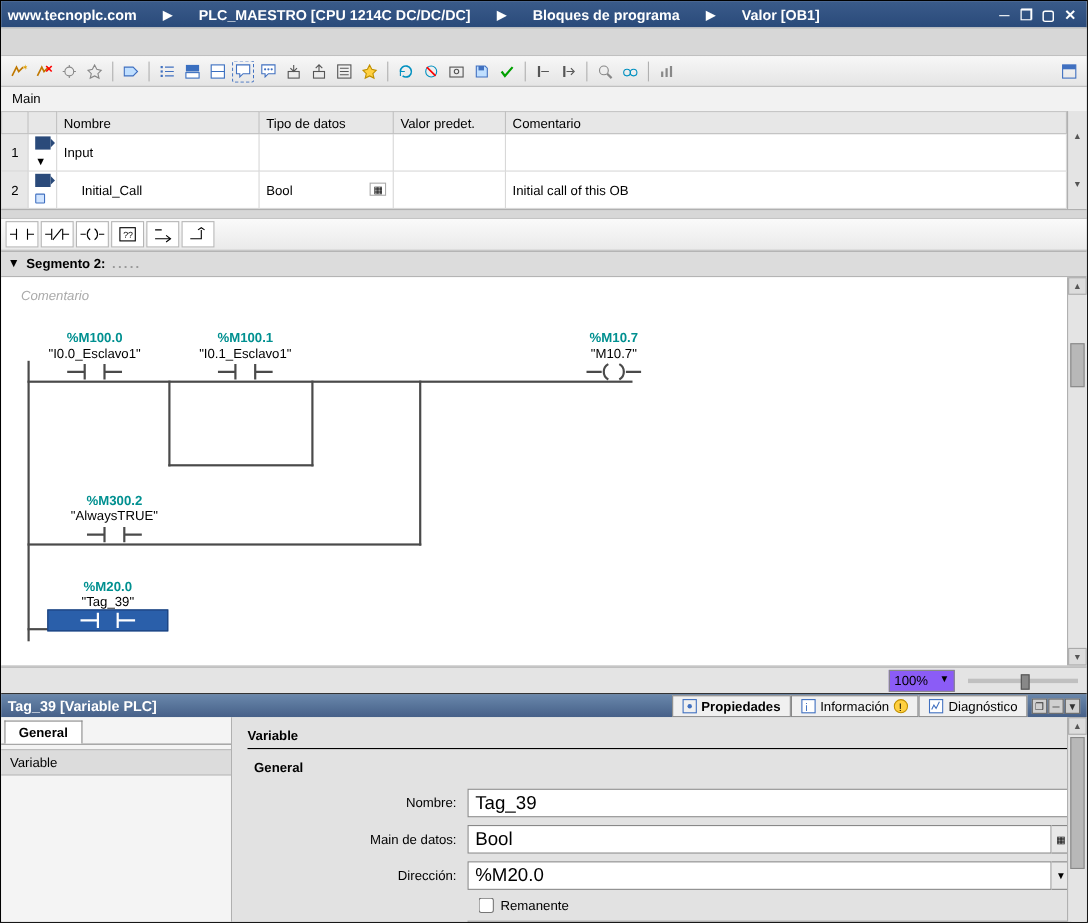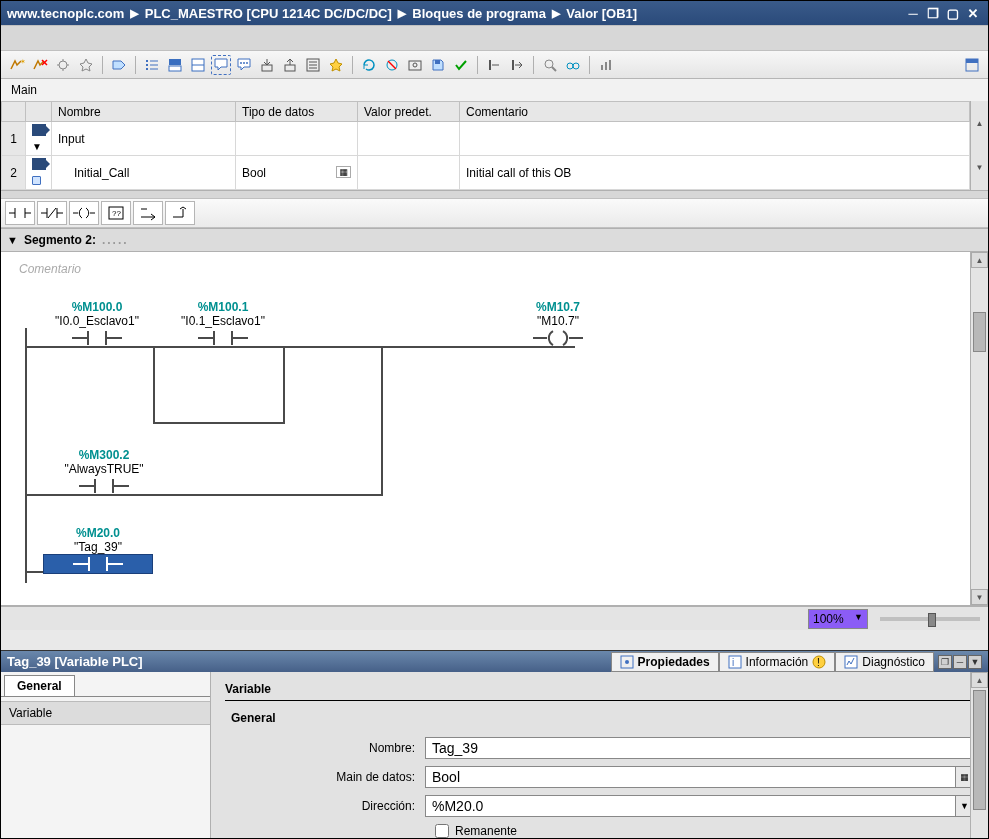--- a/index.html
+++ b/index.html
@@ -1,20 +1,20 @@
 <!DOCTYPE html>
 <html><head>
 <meta charset="utf-8">
 <style>
 * { box-sizing: border-box; margin: 0; padding: 0; font-family: "Segoe UI", Tahoma, Arial, sans-serif; }
 body { background: #e9e9e9; width: 989px; height: 839px; overflow: hidden; font-size: 12px; border: 1px solid #000; }
 
 
 .titlebar { background: linear-gradient(#3a5b8a, #2a4a7a); color: #fff; height: 24px; display: flex; align-items: center; padding: 0 6px; font-size: 13px; font-weight: bold; }
-.titlebar .crumbs { display: flex; align-items: center; gap: 6px; flex: 1; }
+.titlebar .crumbs { display: flex; align-items: center; gap: 24px; flex: 1; }
 .titlebar .sep { font-size: 11px; }
 .titlebar .winbtns { display: flex; gap: 2px; }
 .titlebar .winbtn { width: 18px; height: 16px; display: flex; align-items: center; justify-content: center; font-weight: bold; cursor: pointer; }
 
 
 .gray-spacer { background: #d7d7d7; height: 26px; border-top: 1px solid #c0c0c0; border-bottom: 1px solid #c0c0c0; }
 .toolbar { background: linear-gradient(#f7f7f7, #e5e5e5); height: 28px; border-bottom: 1px solid #b5b5b5; display: flex; align-items: center; padding: 0 6px; gap: 3px; }
 .toolbar .sep-v { width: 1px; height: 18px; background: #b0b0b0; margin: 0 3px; }
 .tbicon { width: 20px; height: 20px; display: flex; align-items: center; justify-content: center; cursor: pointer; border: 1px solid transparent; }
 .tbicon svg { width: 16px; height: 16px; }
@@ -68,39 +68,39 @@
 .contact svg { width: 50px; height: 18px; }
 .contact .sym.selected { background:#2a5faa; border:1px solid #1a3f7a; }
 
 
 .zoombar { height: 24px; background: #e4e4e4; display: flex; justify-content: flex-end; align-items: center; padding: 0 8px; gap: 12px; border-top: 1px solid #b0b0b0; }
 .zoombar .zoom-input { border: 1px solid #888; background: #8b5cf6; padding: 2px 4px; width: 60px; display:flex; justify-content:space-between; }
 .zoombar .zoom-slider { width: 100px; height: 4px; background: #c0c0c0; position: relative; }
 .zoombar .zoom-slider::after { content:""; position:absolute; left:48%; top:-4px; width:6px; height:12px; background:#888; border:1px solid #555; }
 
 
-.props-titlebar { background: linear-gradient(#6a88ac, #466088); color: #fff; height: 22px; display: flex; align-items: center; padding: 0 6px; border-top: 1px solid #333; margin-top: 20px; }
+.props-titlebar { background: linear-gradient(#6a88ac, #466088); color: #fff; height: 22px; display: flex; align-items: center; padding: 0 6px; border-top: 1px solid #333; }
 .props-titlebar .title { flex: 1; font-weight: bold; font-size: 13px; }
 .props-tabs { display: flex; gap: 0; }
 .props-tab { background: #f0f0f0; color: #000; padding: 2px 8px; border: 1px solid #888; font-size: 12px; display: flex; align-items: center; gap: 4px; cursor:pointer; }
 .props-tab.active .lbl { font-weight: bold; }
 .props-tab .tabicon { width:14px; height:14px; display:inline-flex; align-items:center; justify-content:center; }
 
 .props-body { display: flex; height: 230px; }
 .props-left { width: 210px; background: #f4f4f4; border-right: 1px solid #b0b0b0; }
 .props-left .tabhead { background: #fff; border: 1px solid #888; border-bottom: none; padding: 3px 12px; display: inline-block; font-weight: bold; margin: 3px 0 0 3px; }
 .props-left .rule { height:1px; background:#888; }
 .props-left .item { padding: 4px 8px; background: #dcdcdc; margin: 4px 0 0 0; border-top:1px solid #bbb; border-bottom:1px solid #bbb; }
 .props-right { flex: 1; background: #e2e2e2; padding: 10px 14px; position:relative; }
 .props-right .section-title { font-weight: bold; margin-bottom: 4px; }
 .props-right .section-rule { height:1px; background:#000; margin-bottom:10px; }
 .props-right .subhead { font-weight: bold; margin: 4px 0 12px 6px; }
 .form-row { display: flex; align-items: center; margin-bottom: 7px; }
 .form-row .flabel { width: 200px; text-align: right; padding-right: 10px; }
-.form-row input[type=text] { flex: 1; border: 1px solid #888; padding: 2px 6px; background: #fff; font-size:14px; }
+.form-row input[type=text] { flex: 1; border: 1px solid #888; padding: 2px 6px; background: #fff; font-size:17px; }
 .form-row .combo { display:flex; flex:1; }
 .form-row .combo input { flex:1; }
 .form-row .combo .drop { width:18px; border:1px solid #888; border-left:none; background:#e8e8e8; display:flex; align-items:center; justify-content:center; font-size:9px; cursor:pointer; }
 .form-row .chk { display: flex; align-items: center; gap: 6px; margin-left: 210px; }
 .form-row .chk input { width:14px; height:14px; }
 
 .props-scroll { position:absolute; right:0; top:0; bottom:0; width:18px; background:#e4e4e4; border-left:1px solid #b0b0b0; }
 .props-scroll .thumb { position:absolute; left:2px; right:2px; top:18px; height:120px; background:#b8b8b8; border:1px solid #888; }
 .props-scroll .sbtn { position:absolute; left:0; right:0; height:16px; background:#dcdcdc; border:1px solid #aaa; display:flex;align-items:center;justify-content:center;font-size:8px;color:#555;cursor:pointer;}
 
@@ -402,21 +402,21 @@
 <div class="ladder-wrap">
   <div class="ladder">
     <div class="comment-hint">Comentario</div>
 
     <div class="rung-grid">
 
       <div class="rung-line" style="left:12px;top:42px;width:2px;height:255px"></div>
 
       <div class="rung-line" style="left:12px;top:60px;height:2px;width:550px"></div>
 
-      <div class="contact" style="left:29px;top:14px;width:110px">
+      <div class="contact" style="left:18px;top:14px;width:110px">
         <div class="tag-label">
             <div class="addr">%M100.0</div>
             <div class="name">"I0.0_Esclavo1"</div>
           </div>
         <div class="sym">
             <svg viewBox="0 0 50 18">
               <line x1="0" y1="9" x2="16" y2="9" stroke="#4a4a4a" stroke-width="2"></line>
               <line x1="16" y1="2" x2="16" y2="16" stroke="#4a4a4a" stroke-width="2"></line>
               <line x1="34" y1="2" x2="34" y2="16" stroke="#4a4a4a" stroke-width="2"></line>
               <line x1="34" y1="9" x2="50" y2="9" stroke="#4a4a4a" stroke-width="2"></line>

